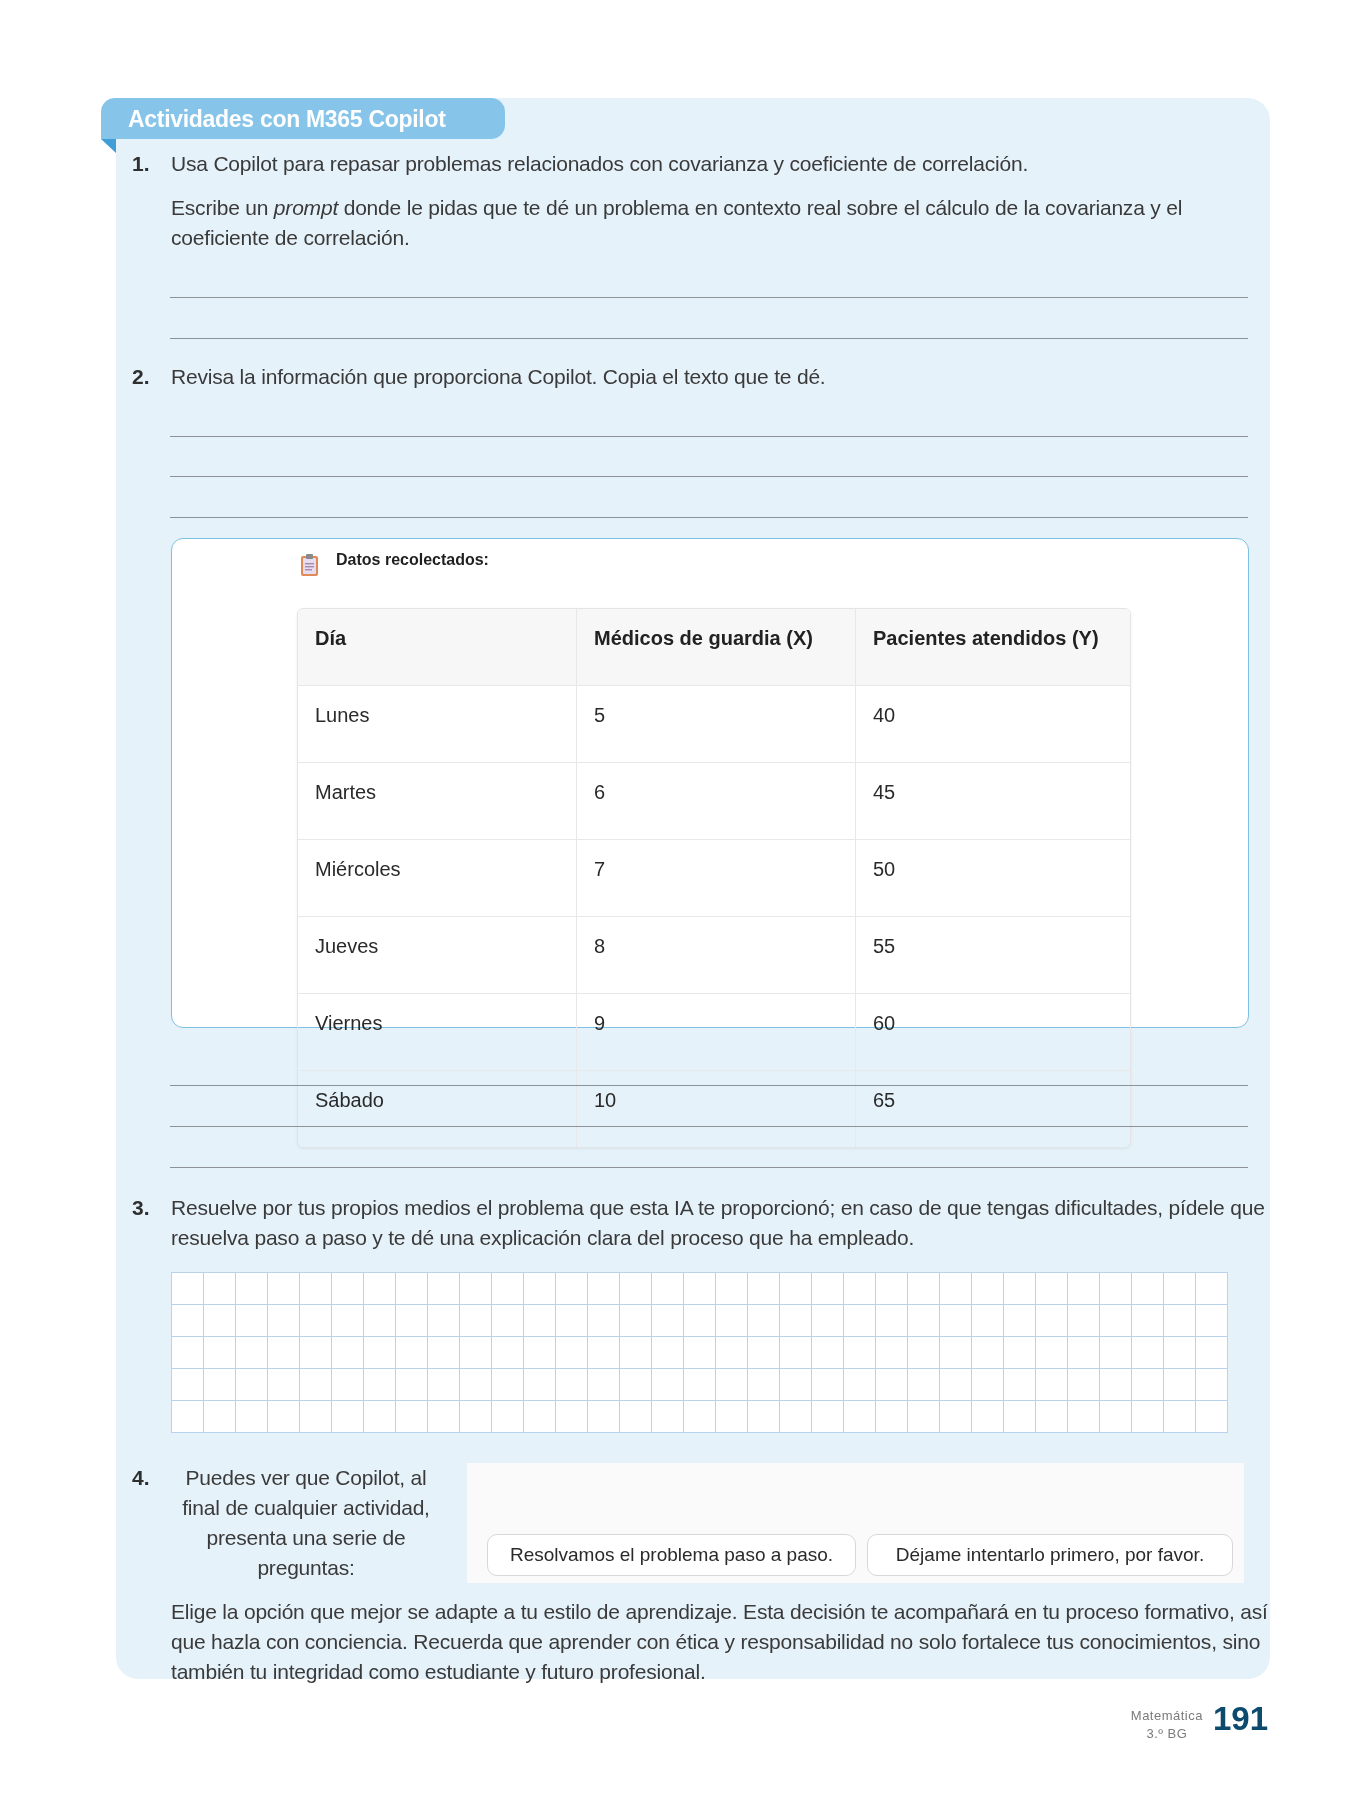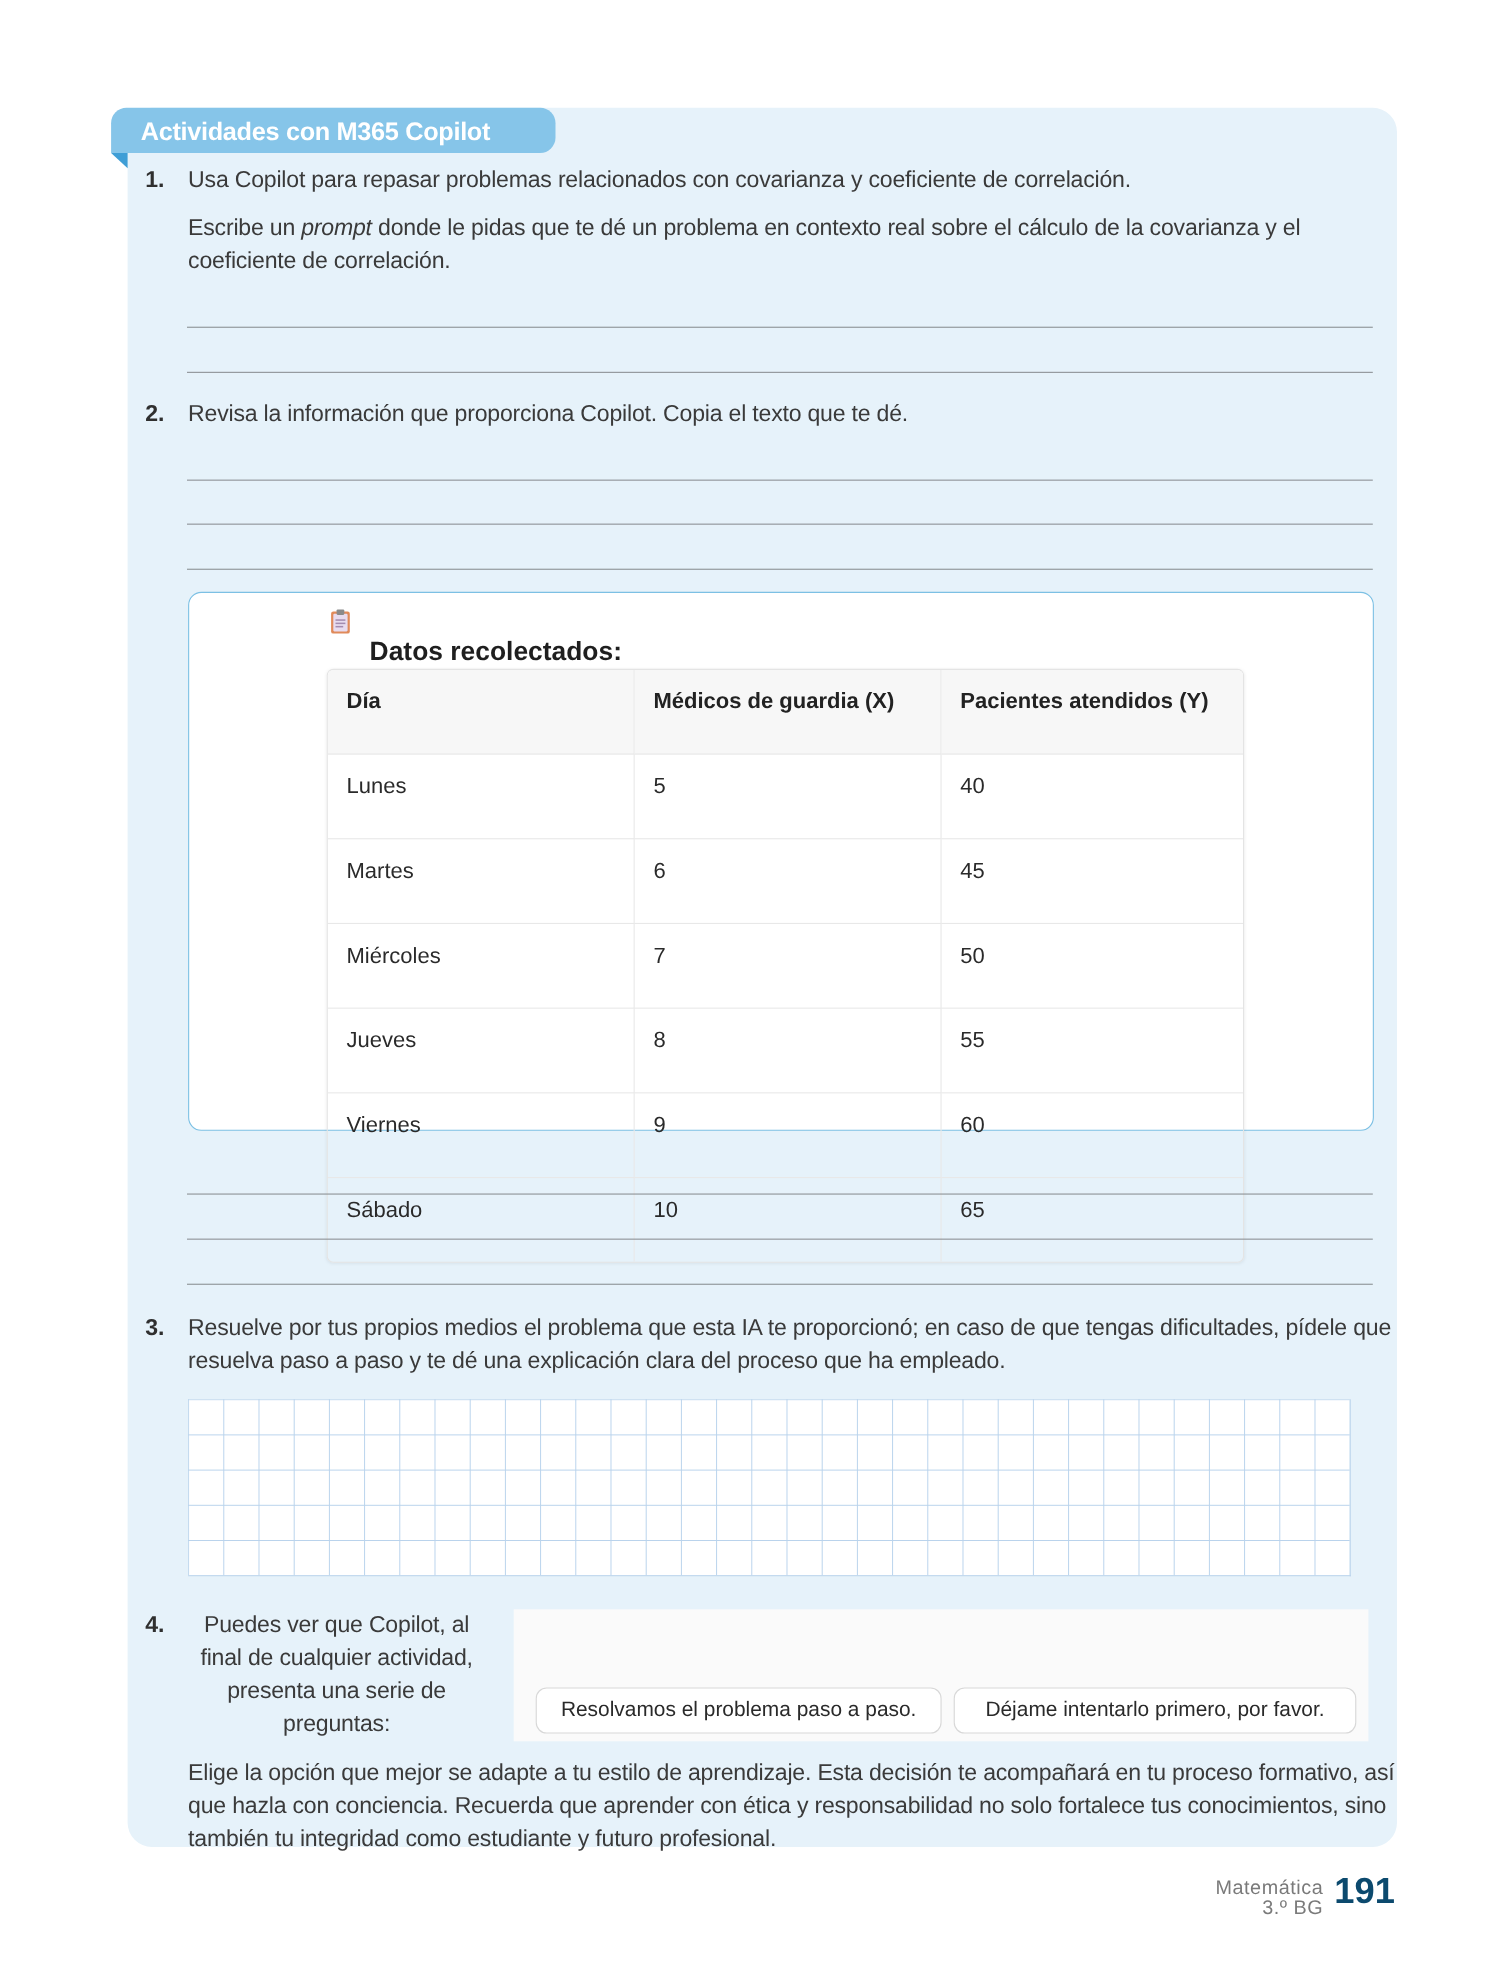--- a/index.html
+++ b/index.html
@@ -35,22 +35,22 @@
     }
     .rule {
       position: absolute; left: 170px; width: 1078px; height: 0;
       border-top: 1.5px solid #8d9296;
     }
     .databox {
       position: absolute; left: 171px; top: 538px; width: 1076px; height: 488px;
       background: #ffffff; border: 1.5px solid #7cc0e4; border-radius: 12px;
     }
     .datatitle {
-      position: absolute; left: 336px; top: 551px; font-size: 24px; font-weight: bold;
-      color: #1f1f1f; white-space: nowrap; margin-top: 28px;
+      position: absolute; left: 336px; top: 551px; font-size: 16px; font-weight: bold;
+      color: #1f1f1f; white-space: nowrap;
     }
     .clip-icon {
       position: absolute; left: 300px; top: 553px; width: 19px; height: 24px;
     }
     table.data {
       position: absolute; left: 297px; top: 608px; width: 834px;
       border-collapse: separate; border-spacing: 0;
       border: 1px solid #e4e4e4; border-radius: 6px; overflow: hidden;
       font-size: 20px; color: #2a2a2a;
       box-shadow: 0 1px 3px rgba(0,0,0,0.06);
@@ -83,22 +83,22 @@
       line-height: 28px; color: #333; letter-spacing: -0.2px;
     }
     .chip {
       position: absolute; top: 71px; height: 42px; border: 1.5px solid #d8d8d8;
       border-radius: 10px; background: #ffffff; font-size: 19px; color: #2a2a2a;
       display: flex; align-items: center; justify-content: center;
       white-space: nowrap; font-family: "Liberation Sans", sans-serif;
       box-sizing: border-box; cursor: pointer;
     }
     .footer-subject {
-      position: absolute; right: 147px; top: 1707px; text-align: right;
-      font-size: 18px; line-height: 18px; color: #7a7a7a; letter-spacing: 0.5px;
+      position: absolute; right: 147px; top: 1707px; text-align: center;
+      font-size: 13px; line-height: 18px; color: #7a7a7a; letter-spacing: 0.5px;
     }
     .footer-page {
       position: absolute; left: 1213px; top: 1700px; font-size: 33px; font-weight: bold;
       color: #0c4a6e;
     }
   </style>
 </head>
 <body>
 
 <div class="panel"></div>

